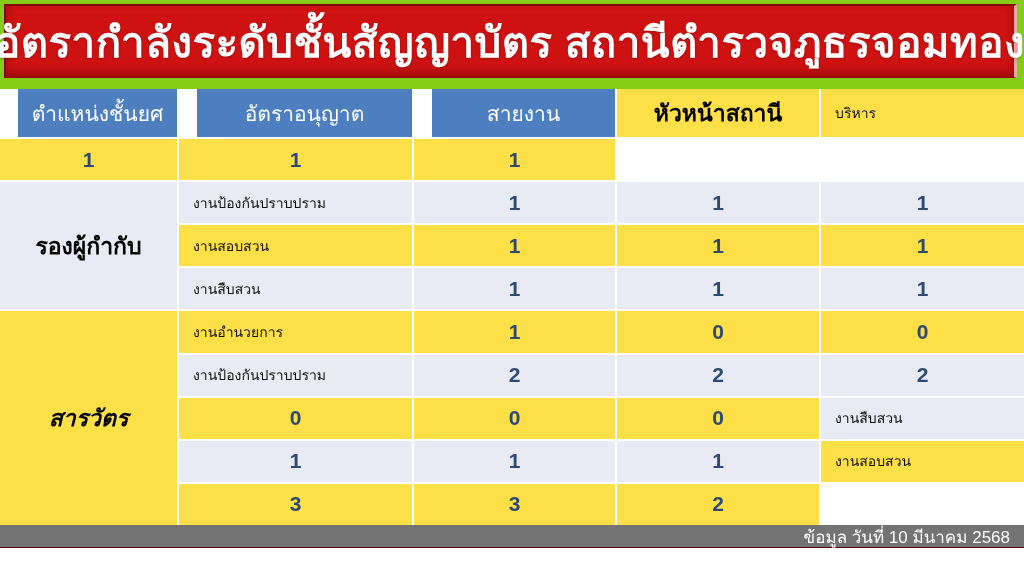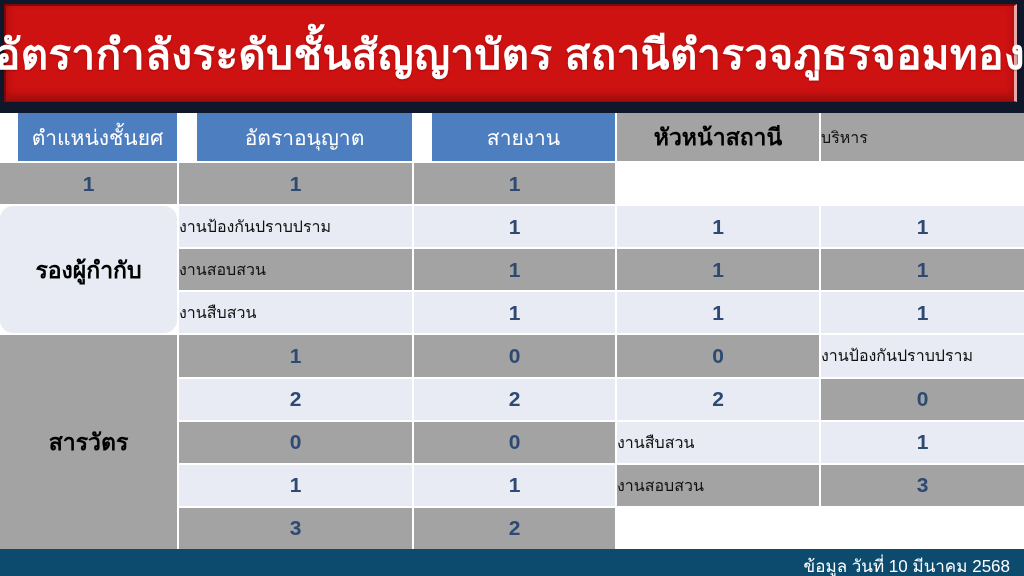--- a/index.html
+++ b/index.html
@@ -1,51 +1,51 @@
 <!DOCTYPE html>
 <html><head>
 <meta charset="utf-8">
 <style>
   html,body{margin:0;padding:0;background:#fff;}
   .slide{
     width:1024px;height:576px;overflow:hidden;position:relative;
     font-family:"Liberation Sans","DejaVu Sans",sans-serif;
   }
   
-  .banner-area{height:113px;position:relative;background:#0f172a;}
+  .banner-area{height:89px;position:relative;background:#84cc16;}
   .banner{
     position:absolute;left:4px;top:4px;right:7px;bottom:11px;
     background:#ce1111;
     border-top:2px solid #7c0808;border-left:2px solid #7c0808;
     border-right:3px solid #e8a8a8;border-bottom:1px solid #8a0a0a;
     box-shadow:inset 0 -5px 8px rgba(0,0,0,.25);
     display:flex;align-items:center;justify-content:center;
   }
   .banner-title{
     color:#fff;font-size:42px;font-weight:700;letter-spacing:.5px;
     text-shadow:0 1px 2px rgba(0,0,0,.25);white-space:nowrap;
   }
   
   .tbl{
     height:436px;display:grid;gap:2px;background:#fff;
     grid-template-columns:177fr 233fr 201fr 202fr 203fr;
     grid-template-rows:48px repeat(9,1fr);
   }
   .c{display:flex;align-items:center;justify-content:center;overflow:hidden;}
   .hd{background:#4d7fc0;color:#fff;font-size:21px;margin-left:18px;}
-  .dark{background:#a3a3a3;}
+  .dark{background:#fde047;}
   .light{background:#e9ebf4;text-align:center;}
   .rank{font-weight:700;font-size:23px;color:#000;}
-  .line{justify-content:flex-start;padding-left:0;font-size:16px;color:#111;}
+  .line{justify-content:flex-start;padding-left:14px;font-size:14px;color:#111;}
   .num{font-weight:700;font-size:21px;color:#2e4a73;}
-  .sp3{grid-row:span 3;grid-column:1;border-radius:13px;}
-  .sp5{grid-row:span 5;grid-column:1;}
+  .sp3{grid-row:span 3;grid-column:1;}
+  .sp5{grid-row:span 5;grid-column:1;font-style:italic;}
   
   .footer{
-    height:33px;background:#0c4a6e;color:#fff;font-size:17px;
+    height:23px;background:#737373;color:#fff;font-size:17px;
     display:flex;align-items:center;justify-content:flex-end;
     padding-right:14px;box-sizing:border-box;
     border-bottom:1px solid #4d0303;
   }
 </style>
 </head>
 <body>
 
 <div class="slide">
 
@@ -77,20 +77,21 @@
     <div class="c dark num">1</div>
     <div class="c dark num">1</div>
     <div class="c dark num">1</div>
 
     <div class="c light line">งานสืบสวน</div>
     <div class="c light num">1</div>
     <div class="c light num">1</div>
     <div class="c light num">1</div>
 
     <div class="c dark rank sp5">สารวัตร</div>
+    <div class="c dark line">งานอำนวยการ</div>
     <div class="c dark num">1</div>
     <div class="c dark num">0</div>
     <div class="c dark num">0</div>
 
     <div class="c light line">งานป้องกันปราบปราม</div>
     <div class="c light num">2</div>
     <div class="c light num">2</div>
     <div class="c light num">2</div>
 
     <div class="c dark num">0</div>

